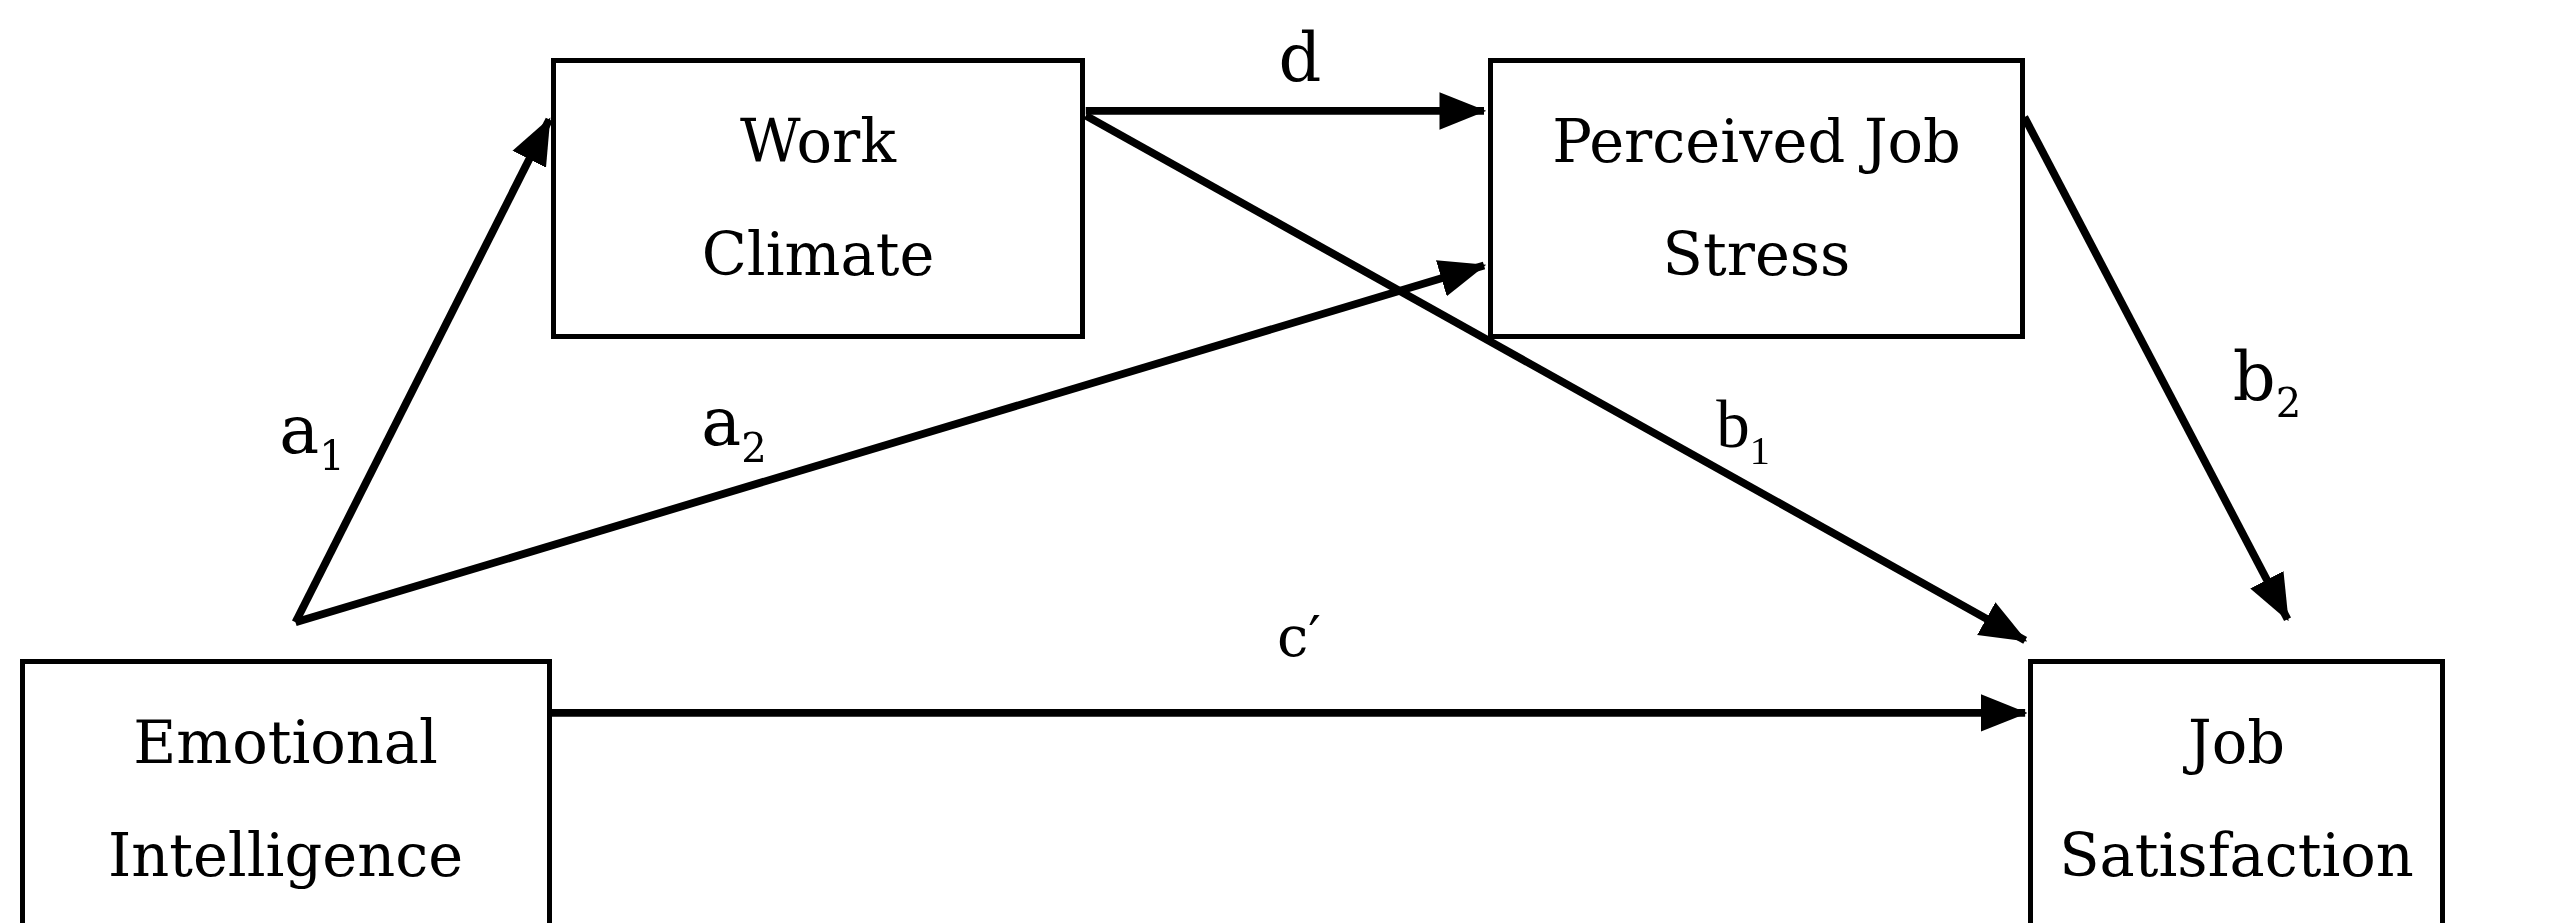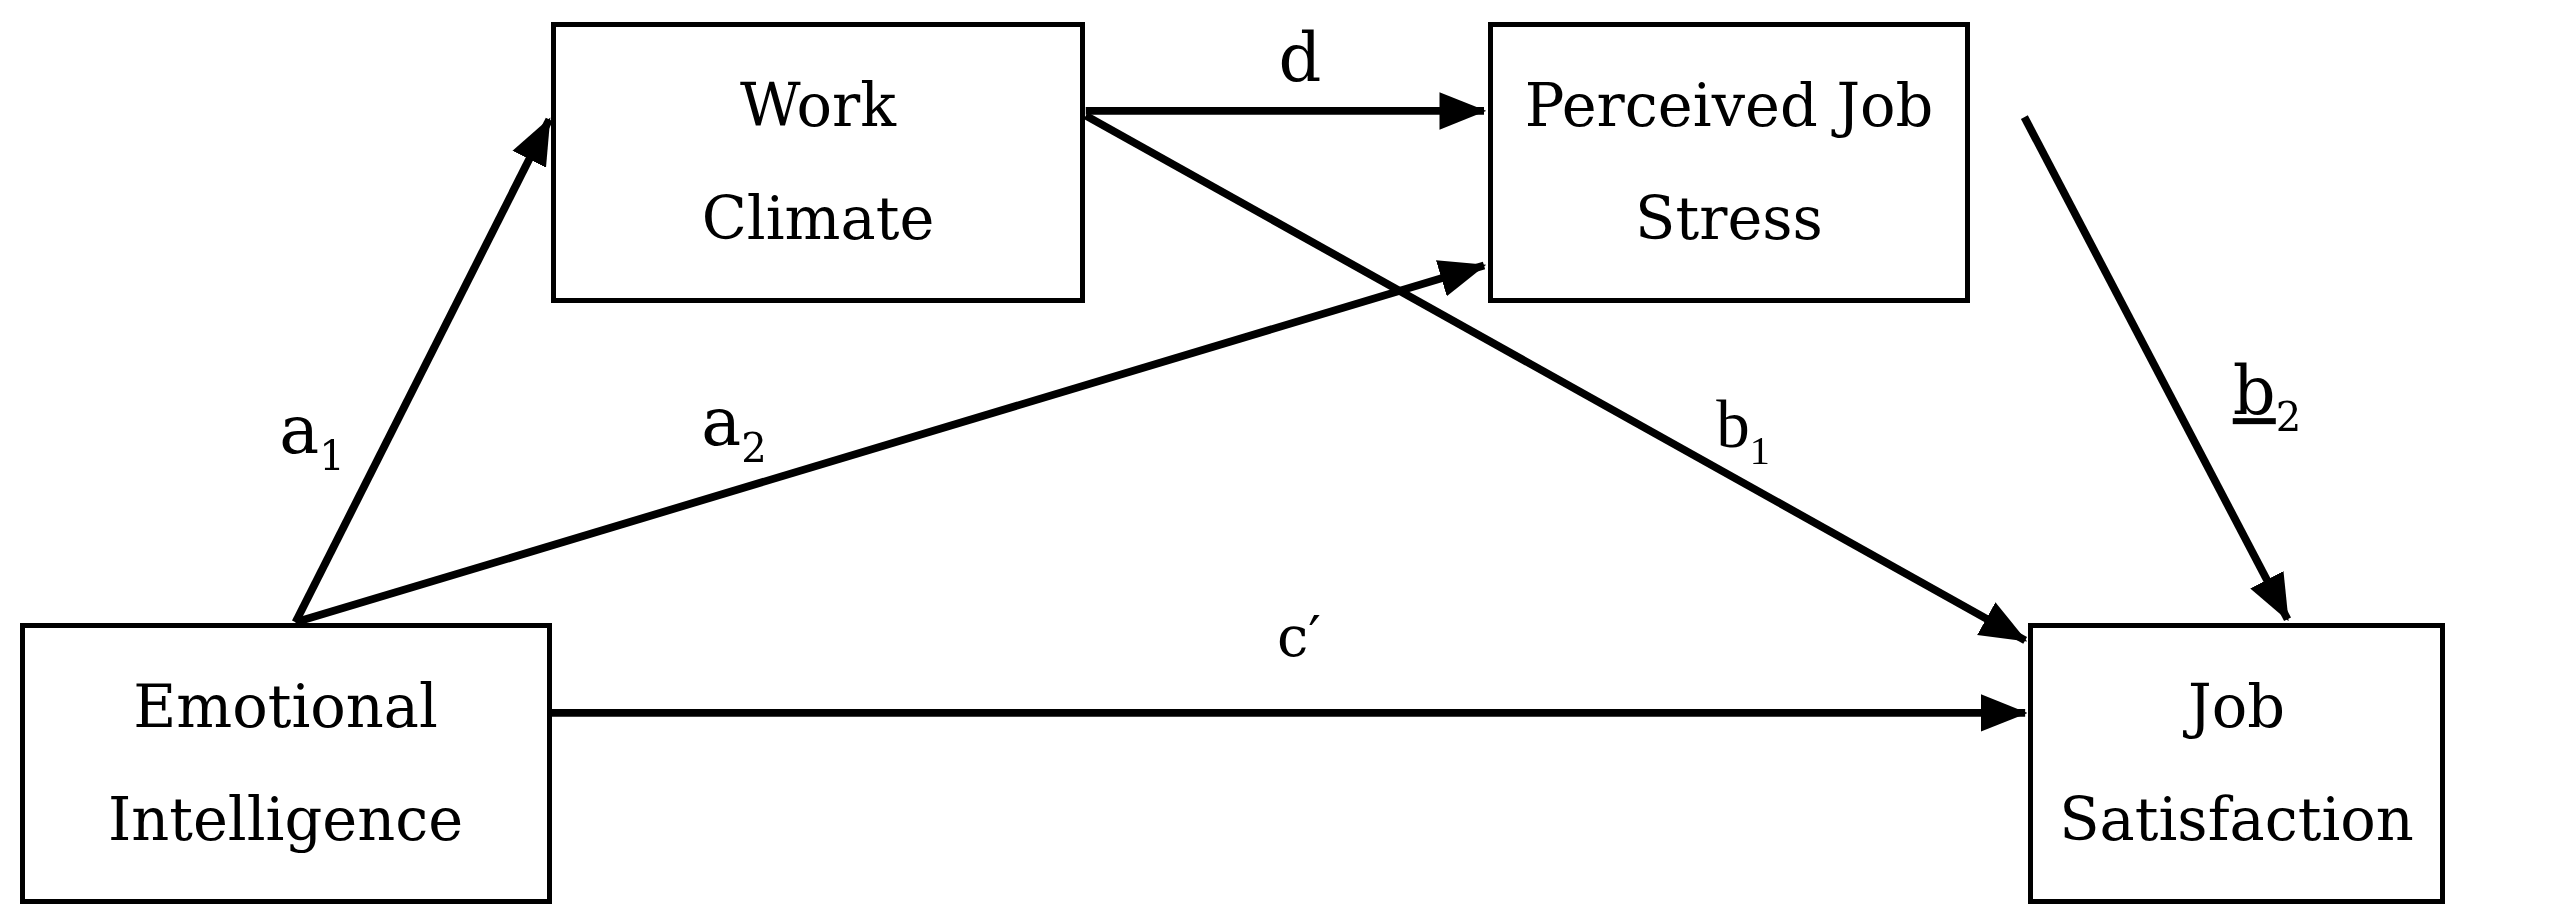--- a/index.html
+++ b/index.html
@@ -29,20 +29,21 @@
     border: 5.5px solid #000000;
     background: #ffffff;
     display: flex;
     align-items: center;
     justify-content: center;
     text-align: center;
     white-space: pre-line;
     font-size: 59px;
     line-height: 1.9;
     color: #000000;
+    margin-top: 36px;
   }
   .plabel {
     position: absolute;
     transform: translate(-50%, -55%);
     font-size: 67px;
     line-height: 1;
     color: #000000;
     white-space: nowrap;
   }
   .plabel .sub {
@@ -71,27 +72,27 @@
         <line x1="1390" y1="148" x2="2593" y2="820" stroke="#000000" stroke-width="10" marker-end="url(#ah)"></line>
         <line x1="2592" y1="150" x2="2929" y2="793" stroke="#000000" stroke-width="10" marker-end="url(#ah)"></line>
         <line x1="706" y1="913" x2="2593" y2="913" stroke="#000000" stroke-width="10" marker-end="url(#ah)"></line>
       </g>
   </svg>
   <div id="nodes-layer">
       <div class="node" style="left: 19.5px; top: 623px; width: 532px; height: 281px;"><span>Emotional
 Intelligence</span></div>
       <div class="node" style="left: 551px; top: 22px; width: 534px; height: 281px;"><span>Work
 Climate</span></div>
-      <div class="node" style="left: 1488px; top: 22px; width: 482px; height: 281px;"><span>Perceived Job
+      <div class="node" style="left: 1488px; top: 22px; width: 537px; height: 281px;"><span>Perceived Job
 Stress</span></div>
       <div class="node" style="left: 2028px; top: 623px; width: 417px; height: 281px;"><span>Job
 Satisfaction</span></div>
     </div>
   <div id="labels-layer">
       <div class="plabel" style="left: 312px; top: 434px; text-align: right;"><span>a</span><span class="sub">1</span></div>
       <div class="plabel" style="left: 734px; top: 426px;"><span>a</span><span class="sub">2</span></div>
       <div class="plabel" style="left: 1300px; top: 62px;"><span>d</span></div>
       <div class="plabel" style="left: 1743px; top: 428px; font-family: Liberation Serif, serif;"><span>b</span><span class="sub">1</span></div>
-      <div class="plabel" style="left: 2267px; top: 395px; text-decoration: underline;"><span>b</span><span class="sub">2</span></div>
+      <div class="plabel" style="left: 2267px; top: 381px;"><span>b</span><span class="sub">2</span></div>
       <div class="plabel small" style="left: 1299px; top: 640px;"><span>c′</span></div>
     </div>
 </div>
 
 
 </body></html>

